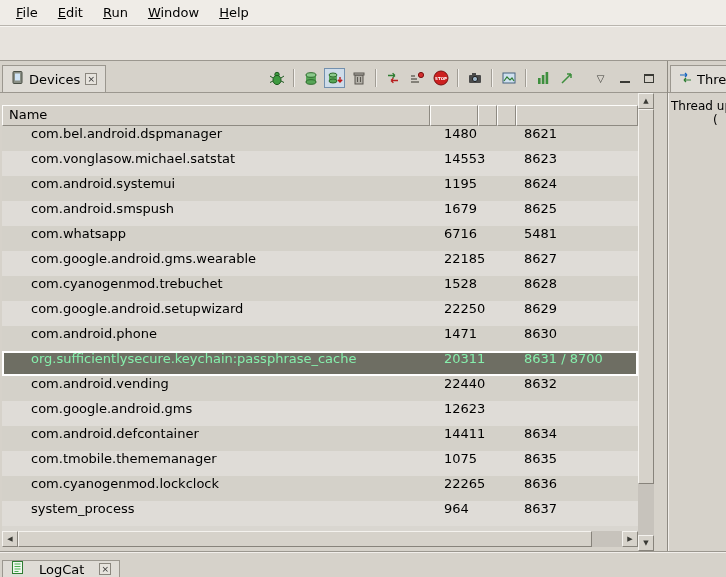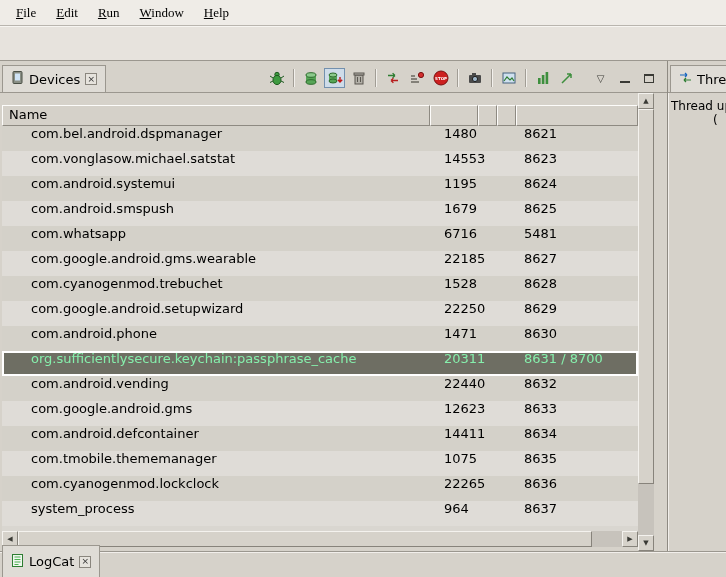--- a/index.html
+++ b/index.html
@@ -20,21 +20,20 @@
     display: flex;
     align-items: stretch;
     padding-left: 6px;
     border-bottom: 1px solid #b9b5ae;
   }
   .menu-item {
     display: inline-block;
     padding: 0 10px;
     line-height: 25px;
     cursor: default;
-    font-family: Liberation Serif, serif;
   }
   .menu-item::first-letter { text-decoration: underline; }
 
   
   .toolbar-strip {
     height: 35px;
     background: #e7e3dd;
     border-bottom: 1px solid #9b978f;
     box-shadow: inset 0 1px 0 #f7f5f1;
   }
@@ -233,22 +232,22 @@
     background: #d6d2ca;
     border-top: 1px solid #9b978f;
     box-shadow: inset 0 1px 0 #f2efeb;
     display: flex;
     align-items: flex-end;
     padding: 3px 0 0 2px;
   }
   .logcat-tab {
     display: flex;
     align-items: center;
-    gap: 5px;
-    height: 32px;
+    gap: 15px;
+    height: 17px;
     padding: 0 8px;
     background: #dfdcd6;
     border: 1px solid #9b978f;
     border-bottom: none;
     cursor: default;
   }
 </style>
 </head>
 <body>
 
@@ -483,21 +482,20 @@
     <span class="c3"></span>
     <span class="c4"></span>
     <span class="c-port">8632</span>
   </div>
 
   <div class="row odd">
     <span class="c-name">com.google.android.gms</span>
     <span class="c-pid">12623</span>
     <span class="c3"></span>
     <span class="c4"></span>
-    <span class="c-port">8633</span>
   </div>
 
   <div class="row">
     <span class="c-name">com.android.defcontainer</span>
     <span class="c-pid">14411</span>
     <span class="c3"></span>
     <span class="c4"></span>
     <span class="c-port">8634</span>
   </div>
 

